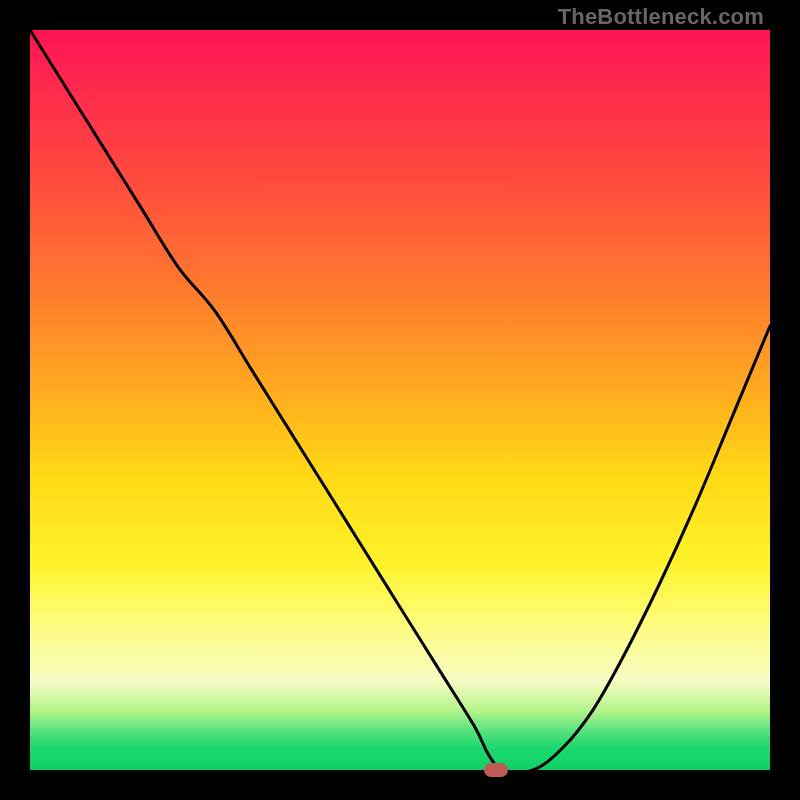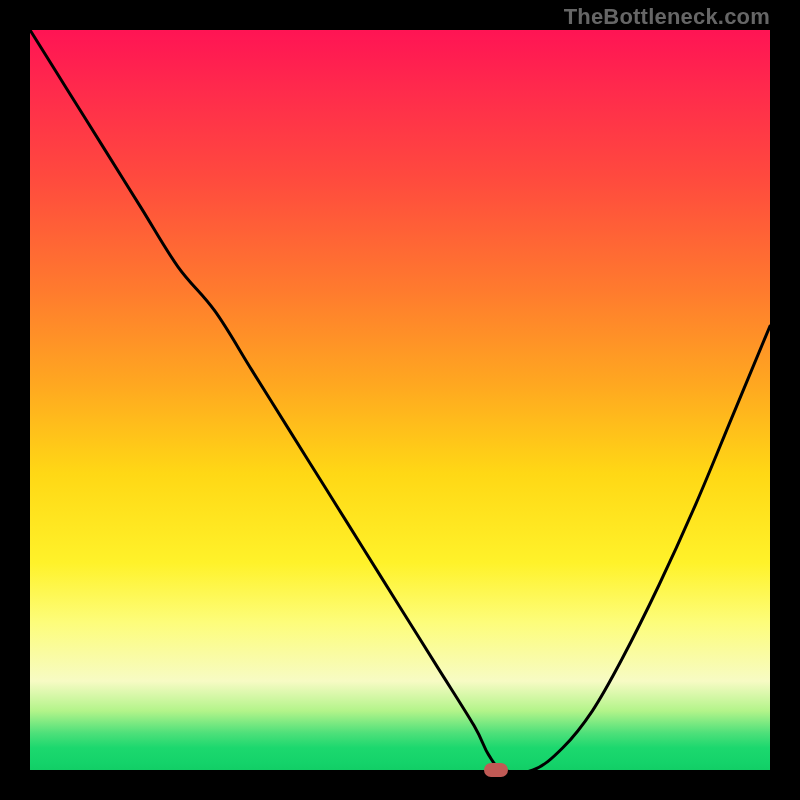--- a/index.html
+++ b/index.html
@@ -37,21 +37,21 @@
       #b3f48a 92%,
       #4ee07a 95%,
       #1cd86e 97%,
       #14d36a 99%,
       #12ce66 100%
     );
   }
   .attribution {
     position: absolute;
     top: 4px;
-    right: 30px;
+    right: 36px;
     color: #666666;
     font-size: 22px;
     font-weight: bold;
     letter-spacing: 0.2px;
     user-select: none;
   }
   .curve-svg {
     position: absolute;
     left: 0;
     top: 0;

